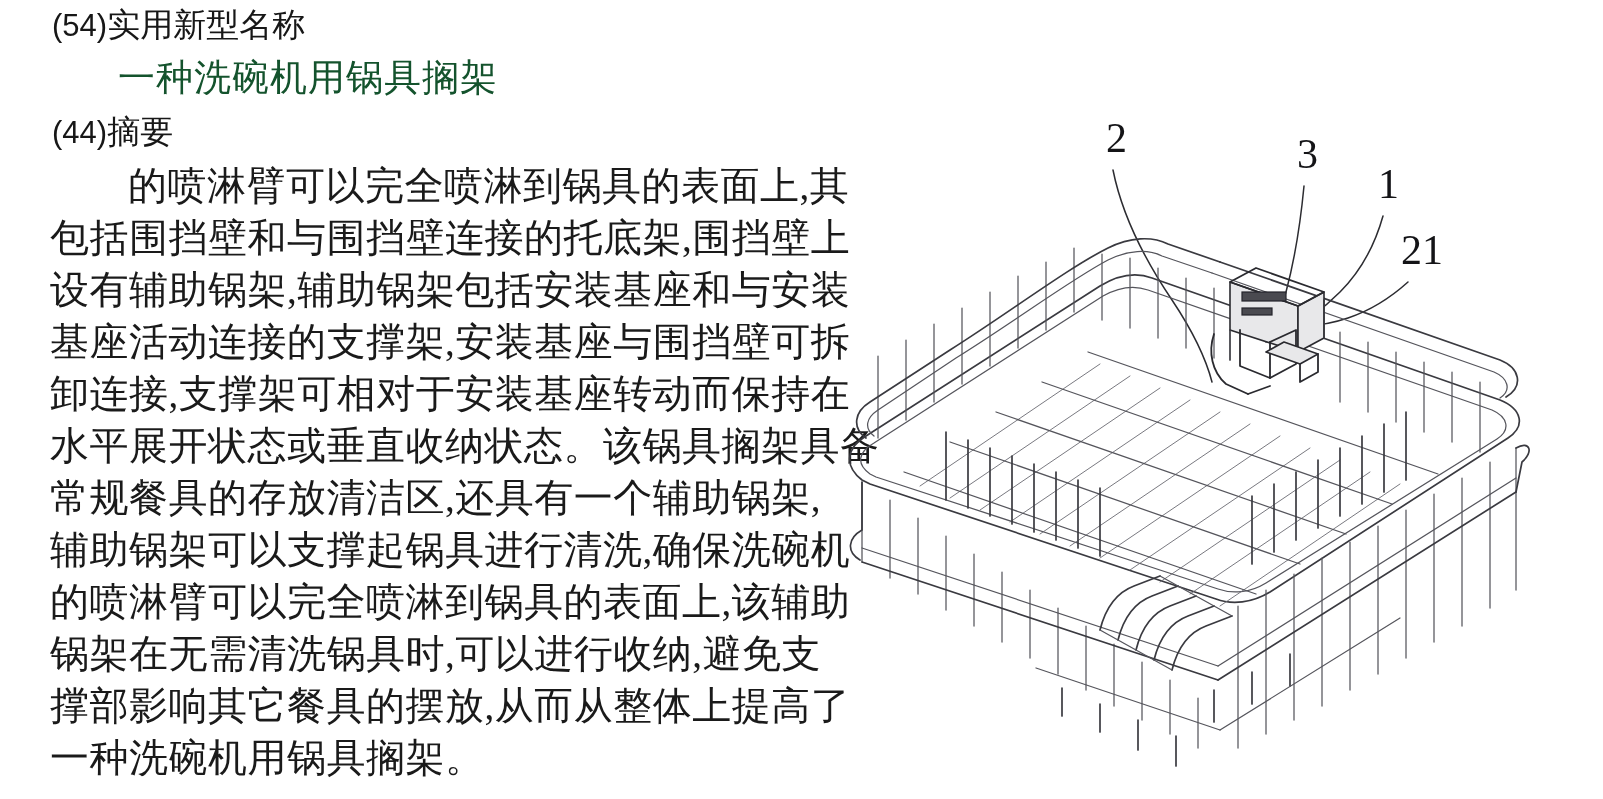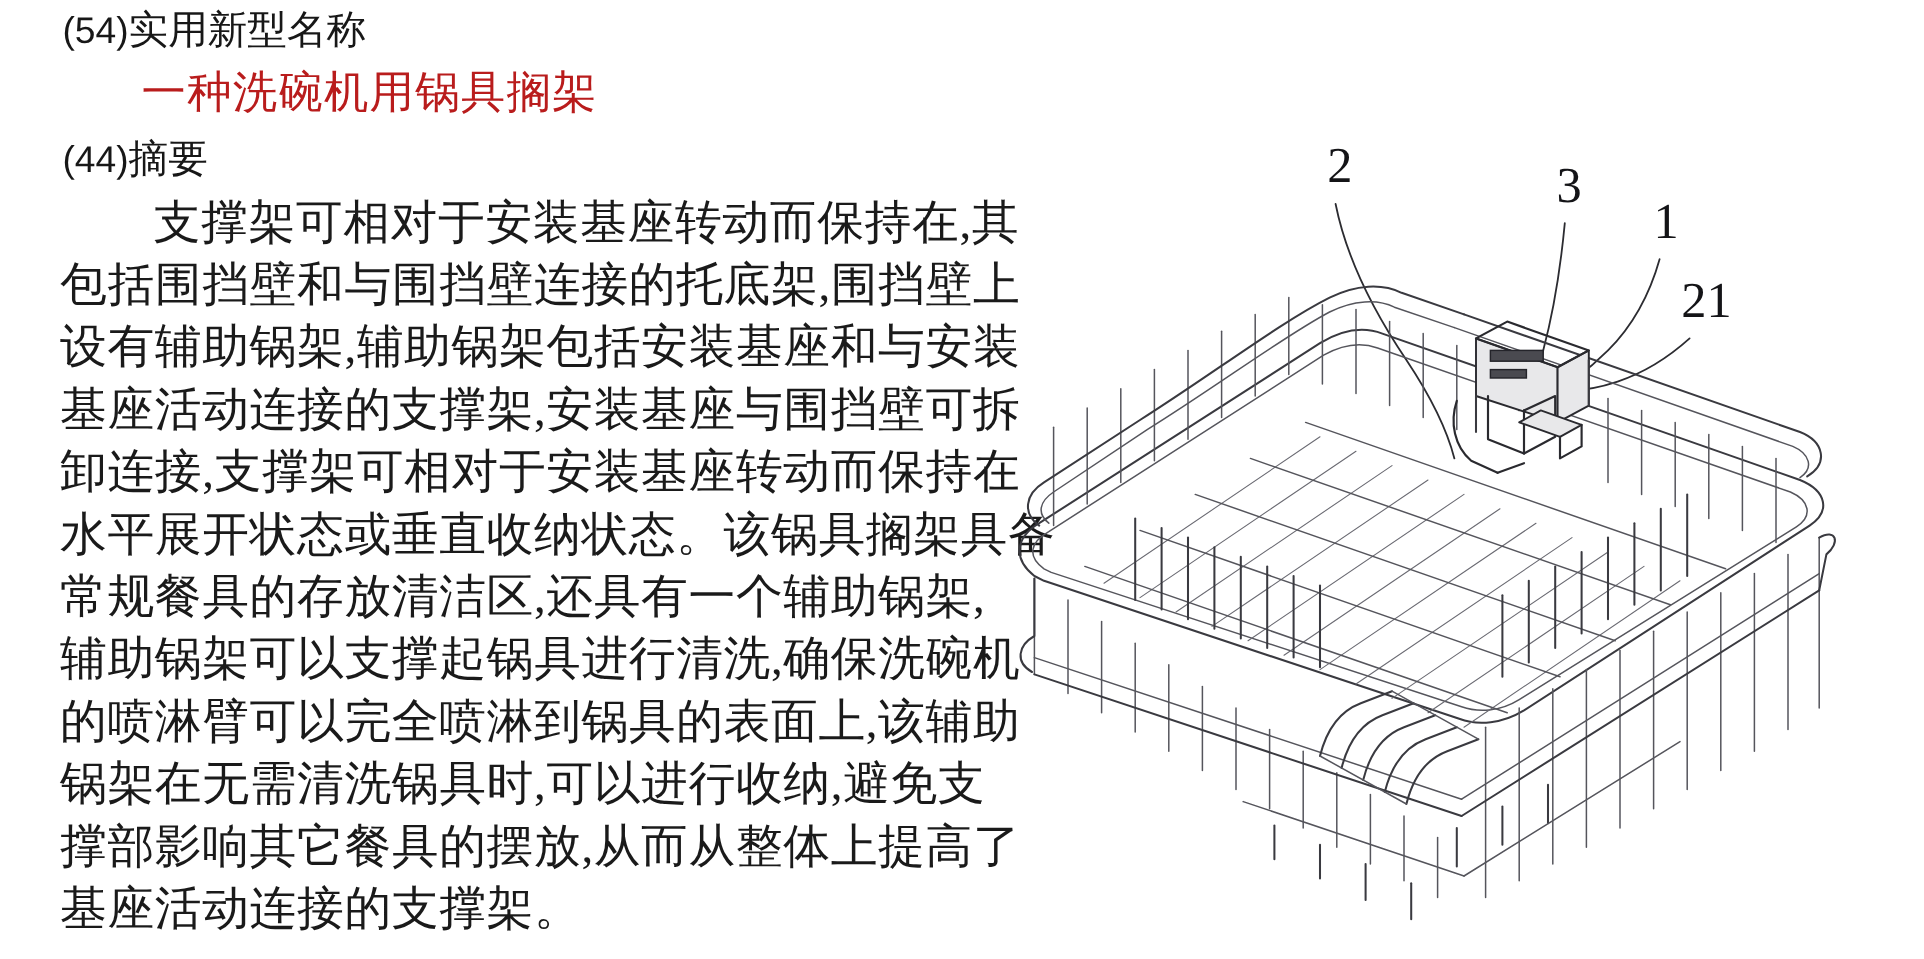--- a/index.html
+++ b/index.html
@@ -32,21 +32,21 @@
   }
   #heading-title-row{top:6px;}
   #heading-abstract-row{top:113px;}
 
   #invention-title{
     position:absolute;
     left:118px;top:56px;
     font-family:"Liberation Serif","DejaVu Serif",serif;
     font-size:37px;
     line-height:44px;
-    color:#b91c1c;
+    color:#14532d;
     white-space:nowrap;
     letter-spacing:1px;
     text-align:center;
   }
 
   #abstract-body{
     position:absolute;
     left:50px;top:160px;
     width:730px;
   }
@@ -92,32 +92,32 @@
       <span class="heading-code">(54)</span><span>实用新型名称</span>
     </div>
 
     <div id="invention-title">一种洗碗机用锅具搁架</div>
 
     <div class="section-heading" id="heading-abstract-row">
       <span class="heading-code">(44)</span><span>摘要</span>
     </div>
 
     <div id="abstract-body">
-      <div class="abstract-line indent">支撑架可相对于安装基座转动而保持在,其</div>
+      <div class="abstract-line indent">的喷淋臂可以完全喷淋到锅具的表面上,其</div>
       <div class="abstract-line">包括围挡壁和与围挡壁连接的托底架,围挡壁上</div>
       <div class="abstract-line">设有辅助锅架,辅助锅架包括安装基座和与安装</div>
       <div class="abstract-line">基座活动连接的支撑架,安装基座与围挡壁可拆</div>
       <div class="abstract-line">卸连接,支撑架可相对于安装基座转动而保持在</div>
       <div class="abstract-line">水平展开状态或垂直收纳状态。该锅具搁架具备</div>
       <div class="abstract-line">常规餐具的存放清洁区,还具有一个辅助锅架,</div>
       <div class="abstract-line">辅助锅架可以支撑起锅具进行清洗,确保洗碗机</div>
       <div class="abstract-line">的喷淋臂可以完全喷淋到锅具的表面上,该辅助</div>
       <div class="abstract-line">锅架在无需清洗锅具时,可以进行收纳,避免支</div>
       <div class="abstract-line">撑部影响其它餐具的摆放,从而从整体上提高了</div>
-      <div class="abstract-line">基座活动连接的支撑架。</div>
+      <div class="abstract-line">一种洗碗机用锅具搁架。</div>
     </div>
   </div>
 
   <div id="figure-panel">
     <svg id="figure-svg" viewBox="0 0 803 799" xmlns="http://www.w3.org/2000/svg">
 
       <g>
         <path class="leader" d="M313 170 C 322 215, 345 260, 372 300 C 392 330, 405 355, 412 382"></path>
         <path class="leader" d="M504 186 C 500 228, 494 262, 486 292 C 480 314, 473 330, 466 342"></path>
         <path class="leader" d="M583 216 C 574 248, 560 272, 540 292 C 520 312, 500 325, 484 333"></path>

